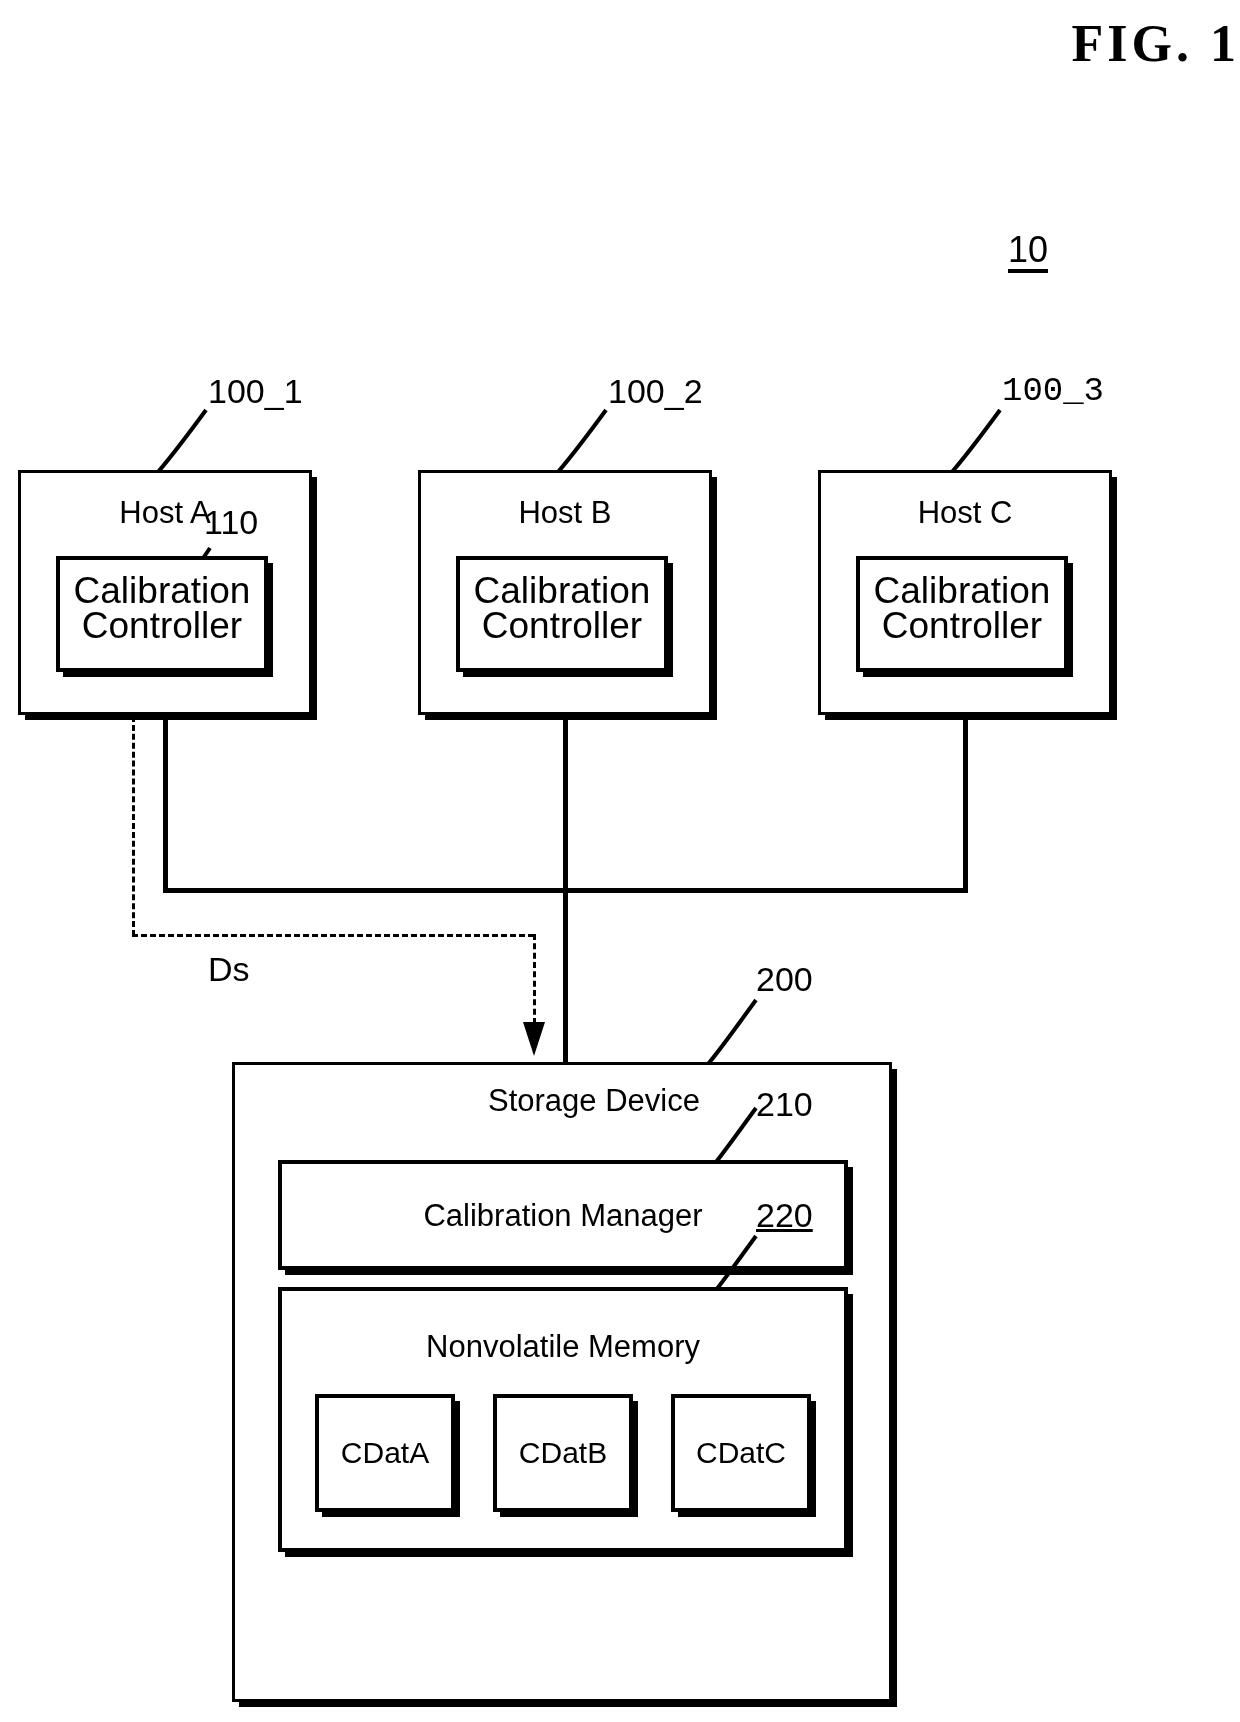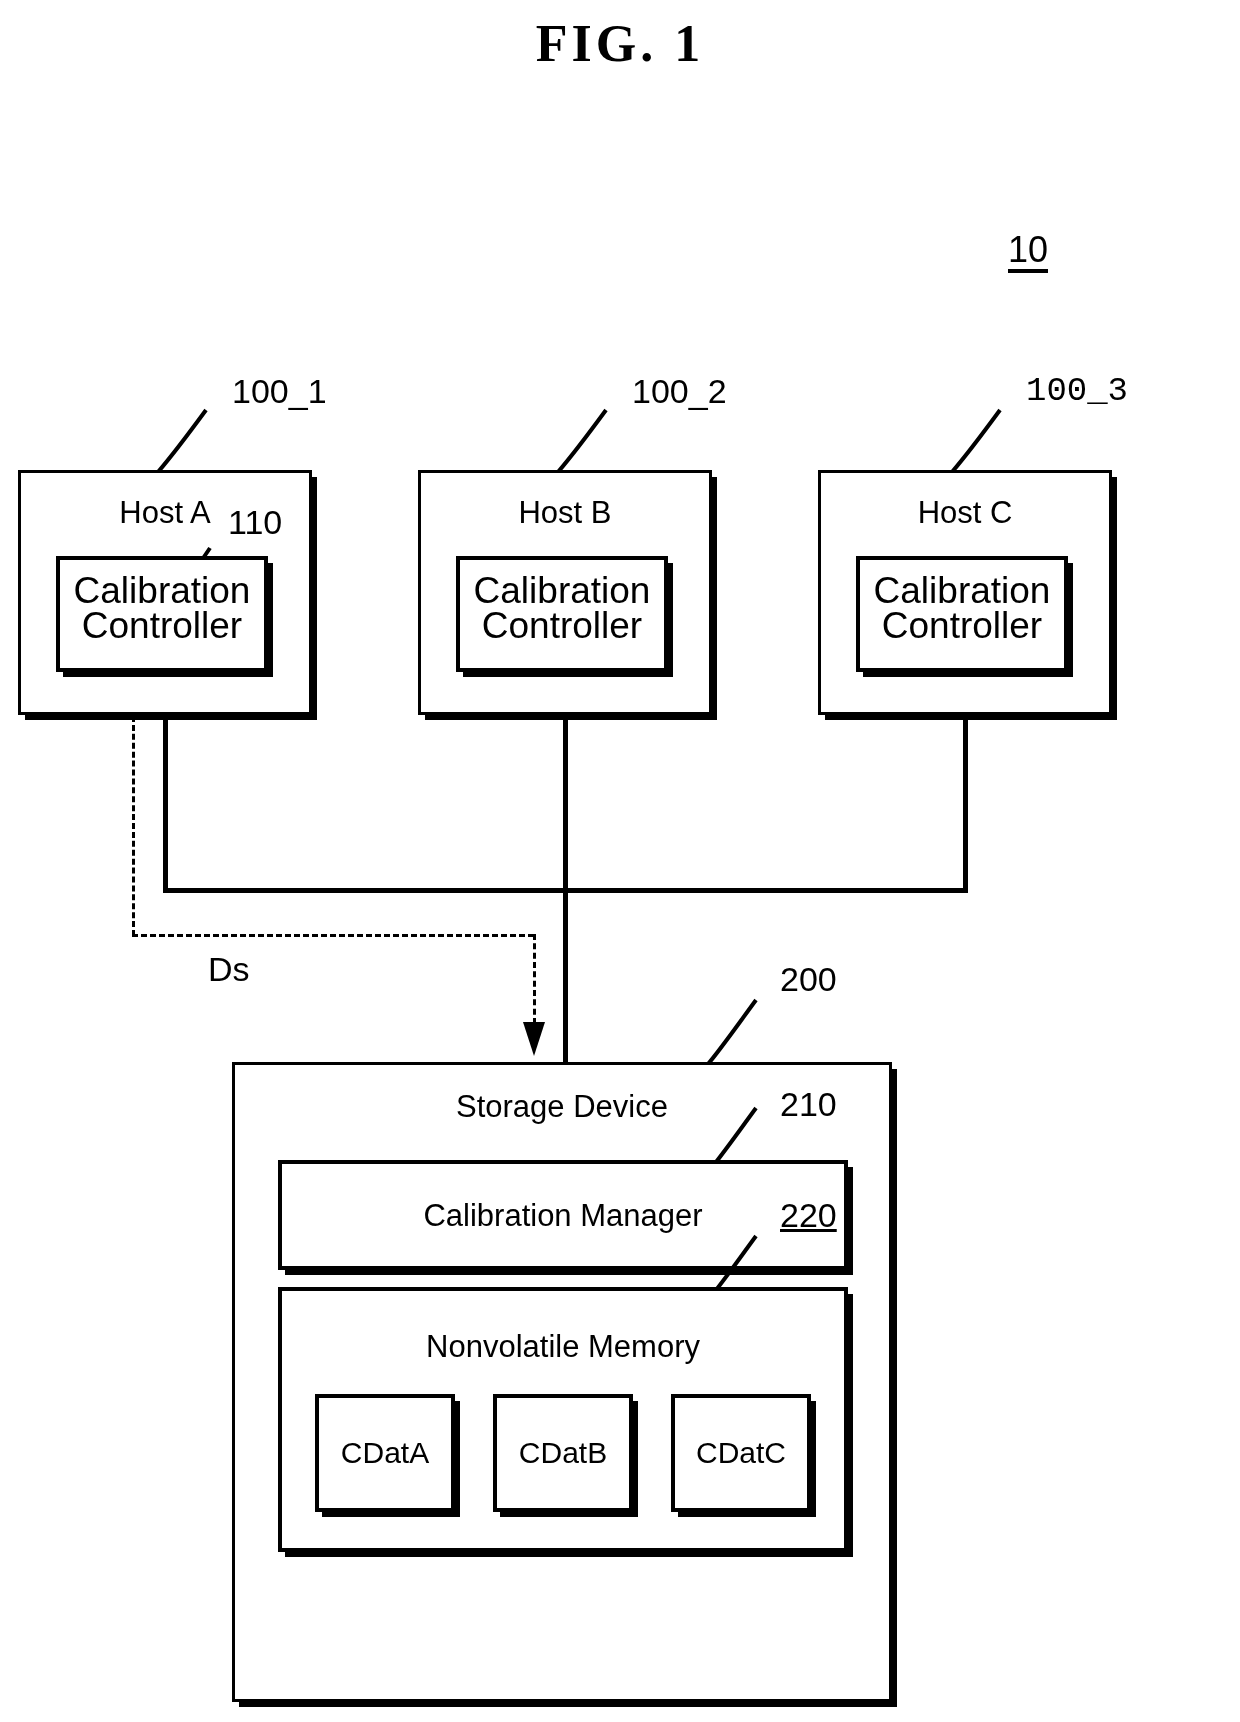--- a/index.html
+++ b/index.html
@@ -16,21 +16,21 @@
     font-family: "Liberation Sans", sans-serif;
     color: #000000;
   }
 
   
   .fig-title {
     position: absolute;
     top: 14px;
     left: 0;
     width: 1240px;
-    text-align: center;
+    text-align: right;
     font-family: "Liberation Serif", serif;
     font-weight: bold;
     font-size: 52px;
     letter-spacing: 4px;
   }
 
   
   .sys-ref {
     position: absolute;
     font-size: 36px;
@@ -80,21 +80,20 @@
     font-size: 30px;
     line-height: 1.1;
   }
 
   
   .refnum {
     position: absolute;
     font-size: 34px;
     line-height: 1;
     white-space: nowrap;
-    margin-left: 24px;
   }
   .leader {
     position: absolute;
     pointer-events: none;
   }
 
   
   .wire-h {
     position: absolute;
     background: #000000;
@@ -198,21 +197,21 @@
   <div class="dash-v" style="left:533px; top:934px; height:90px;"></div>
   <div class="arrow-down" style="left:523px; top:1022px;"></div>
   <div class="ds-label" style="left:208px; top:952px;">Ds</div>
 
   <svg class="leader" style="left:700px; top:972px; width:120px; height:95px;" viewBox="0 0 120 95">
     <path d="M 8 92 C 20 78, 34 58, 56 28" stroke="#000" stroke-width="4" fill="none"></path>
   </svg>
   <div class="refnum" style="left:756px; top:962px;">200</div>
 
   <div class="pbox" style="left:232px; top:1062px; width:660px; height:640px;">
-    <div class="box-title" style="top:26px;">Storage Device</div>
+    <div class="box-title" style="top:20px;padding-left:32px;">Storage Device</div>
   </div>
 
   <svg class="leader" style="left:700px; top:1080px; width:120px; height:95px;" viewBox="0 0 120 95">
     <path d="M 8 92 C 20 78, 34 58, 56 28" stroke="#000" stroke-width="4" fill="none"></path>
   </svg>
   <div class="refnum" style="left:756px; top:1087px;">210</div>
 
   <div class="pbox-inner" style="left:278px; top:1160px; width:570px; height:110px;">
     <div class="box-title" style="top:36px;">Calibration Manager</div>
   </div>

